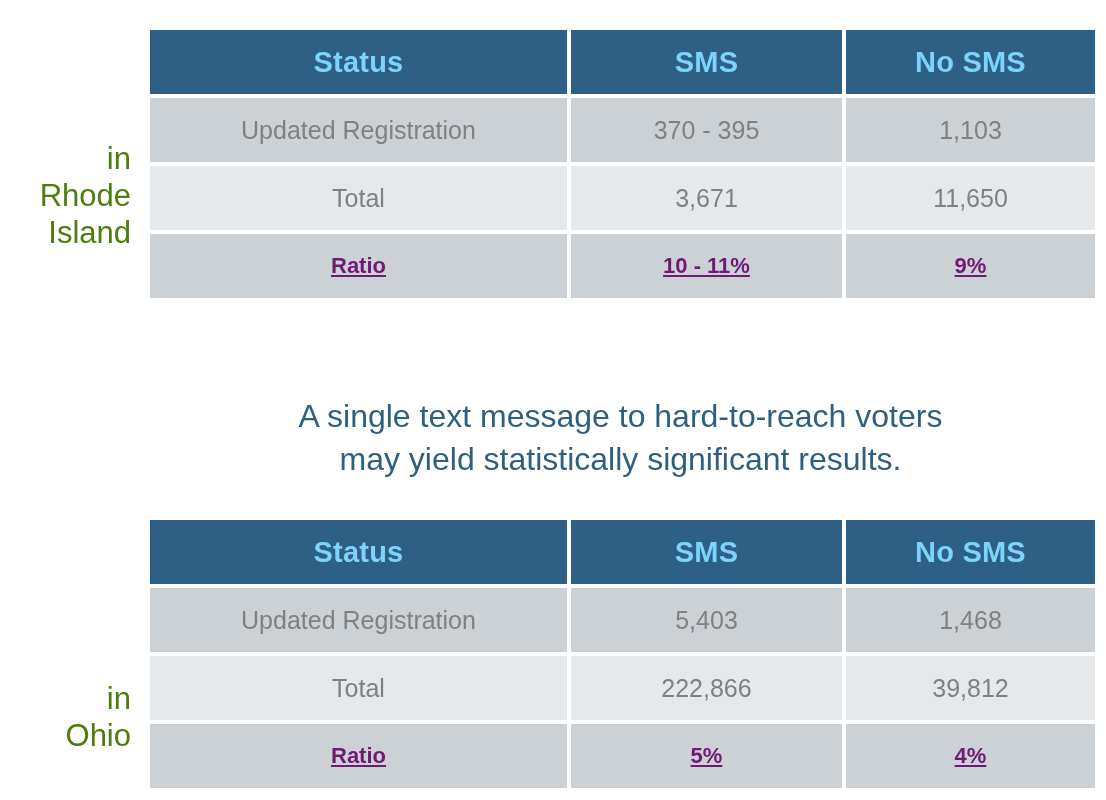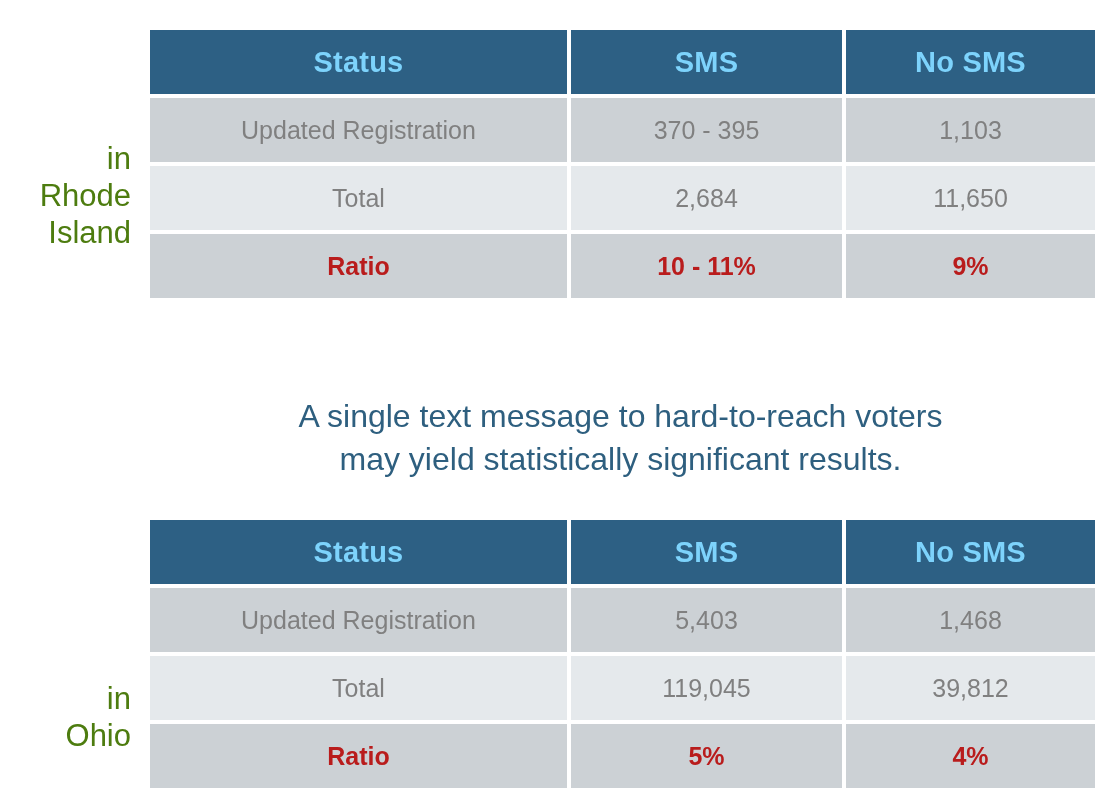--- a/index.html
+++ b/index.html
@@ -78,23 +78,24 @@
 
   .row-a td { background: #ccd1d5; margin-left: 27px; }
   .row-b td { background: #e5e9ec; }
 
   td.muted {
     color: #808080;
     font-size: 25px;
     font-weight: 400;
   }
   td.strong {
-    color: #b91c1c;
-    font-size: 25px;
+    color: #701a75;
+    font-size: 22px;
     font-weight: bold;
+    text-decoration: underline;
   }
 
   
   .caption {
     position: absolute;
     left: 146px;
     top: 355px;
     width: 949px;
     text-align: center;
     color: #2e5f7f;
@@ -128,21 +129,21 @@
       </tr>
     </thead>
     <tbody>
       <tr class="row-a">
         <td class="muted">Updated Registration</td>
         <td class="muted">370 - 395</td>
         <td class="muted">1,103</td>
       </tr>
       <tr class="row-b">
         <td class="muted">Total</td>
-        <td class="muted">2,684</td>
+        <td class="muted">3,671</td>
         <td class="muted">11,650</td>
       </tr>
       <tr class="row-a">
         <td class="strong">Ratio</td>
         <td class="strong">10 - 11%</td>
         <td class="strong">9%</td>
       </tr>
     </tbody>
   </table>
 
@@ -168,21 +169,21 @@
       </tr>
     </thead>
     <tbody>
       <tr class="row-a">
         <td class="muted">Updated Registration</td>
         <td class="muted">5,403</td>
         <td class="muted">1,468</td>
       </tr>
       <tr class="row-b">
         <td class="muted">Total</td>
-        <td class="muted">119,045</td>
+        <td class="muted">222,866</td>
         <td class="muted">39,812</td>
       </tr>
       <tr class="row-a">
         <td class="strong">Ratio</td>
         <td class="strong">5%</td>
         <td class="strong">4%</td>
       </tr>
     </tbody>
   </table>
 

